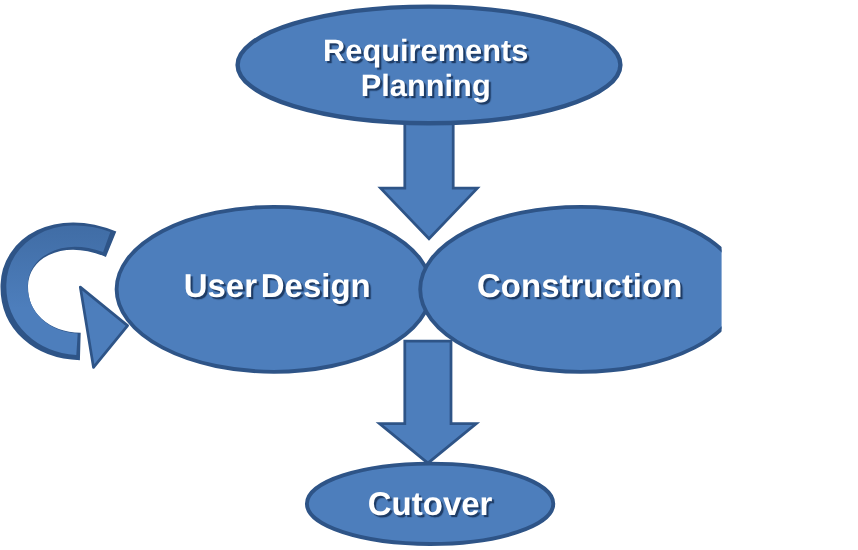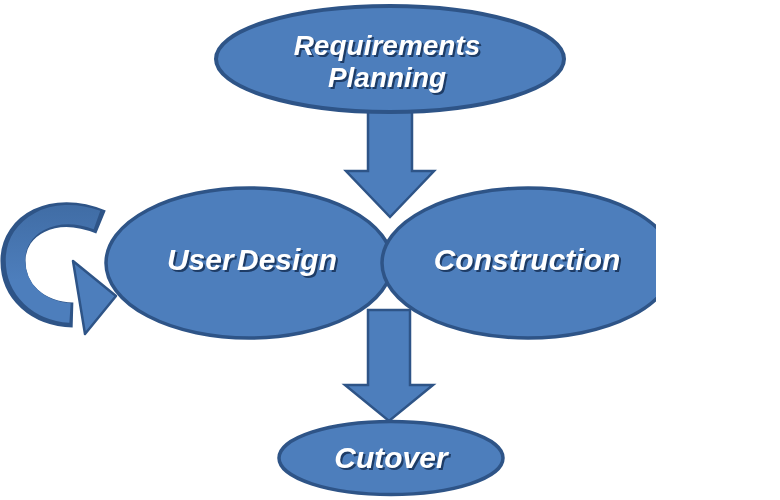--- a/index.html
+++ b/index.html
@@ -6,21 +6,20 @@
     margin: 0;
     padding: 0;
     background: #ffffff;
   }
   .stage {
     position: relative;
     width: 656px;
     height: 500px;
     background: #ffffff;
     overflow: hidden;
-    font-style: italic;
   }
   svg { display: block; }
 
   .node-shape {
     fill: #4d7ebc;
     stroke: #2e5487;
   }
   .block-arrow {
     fill: #4d7ebc;
     stroke: #2e5487;

